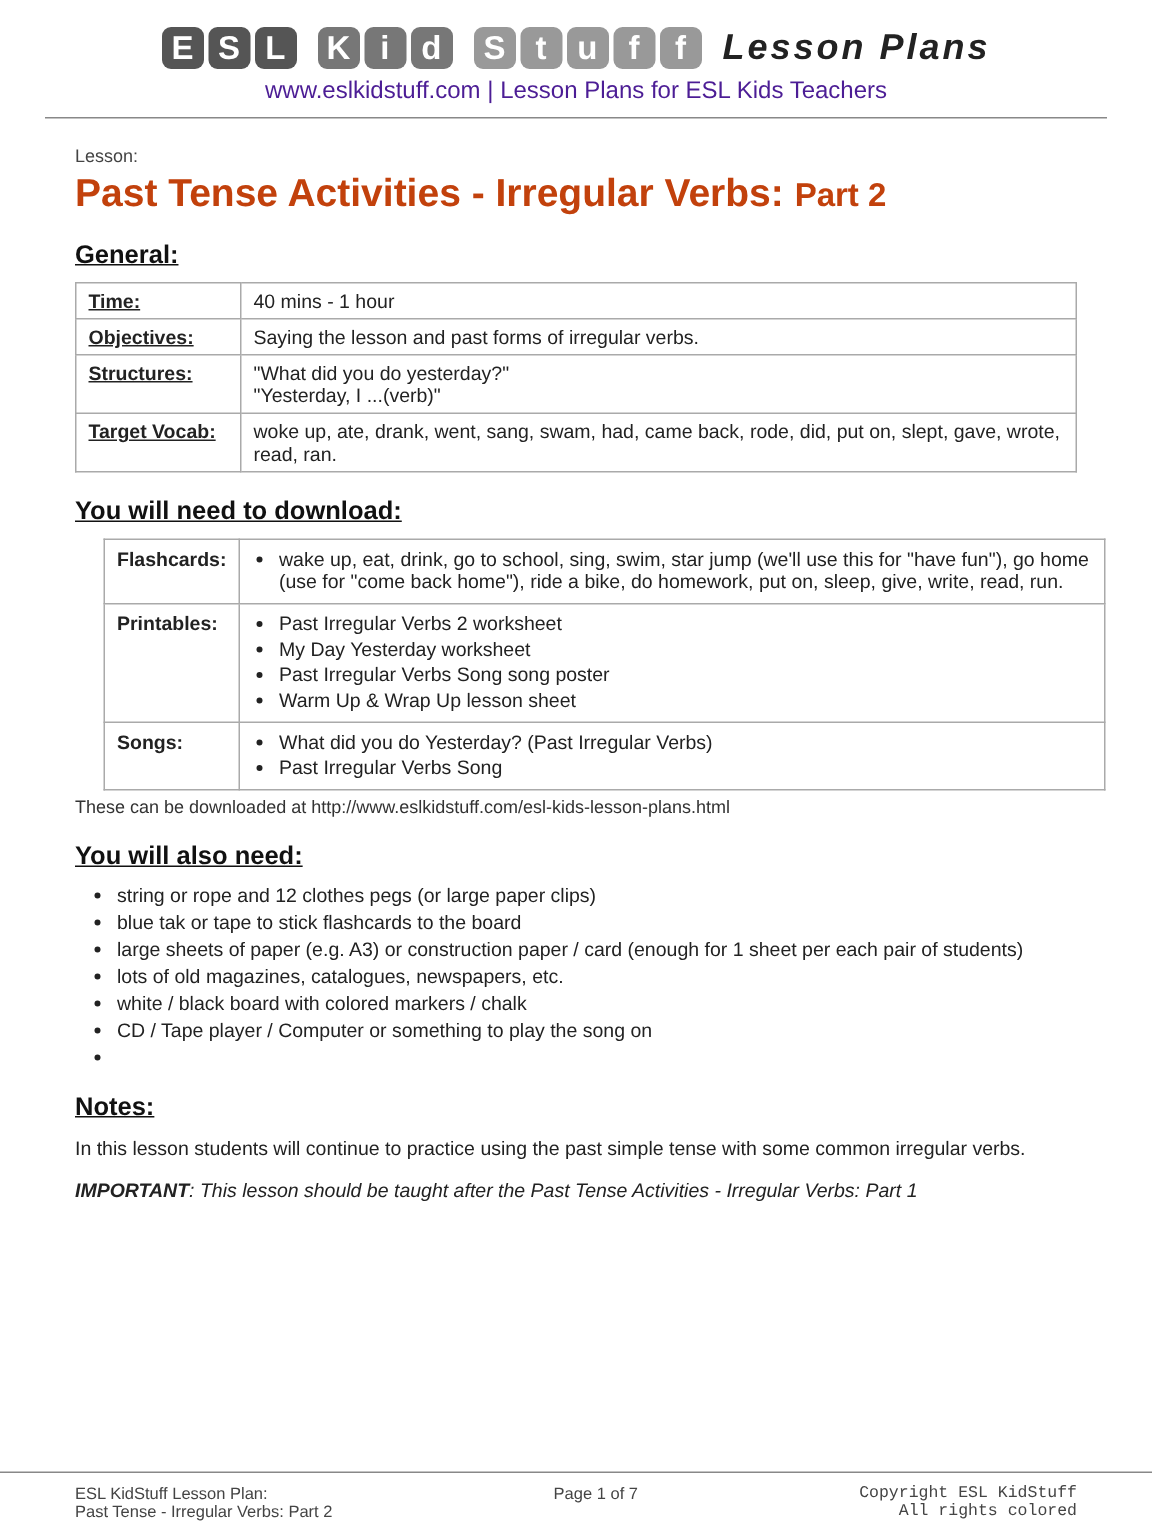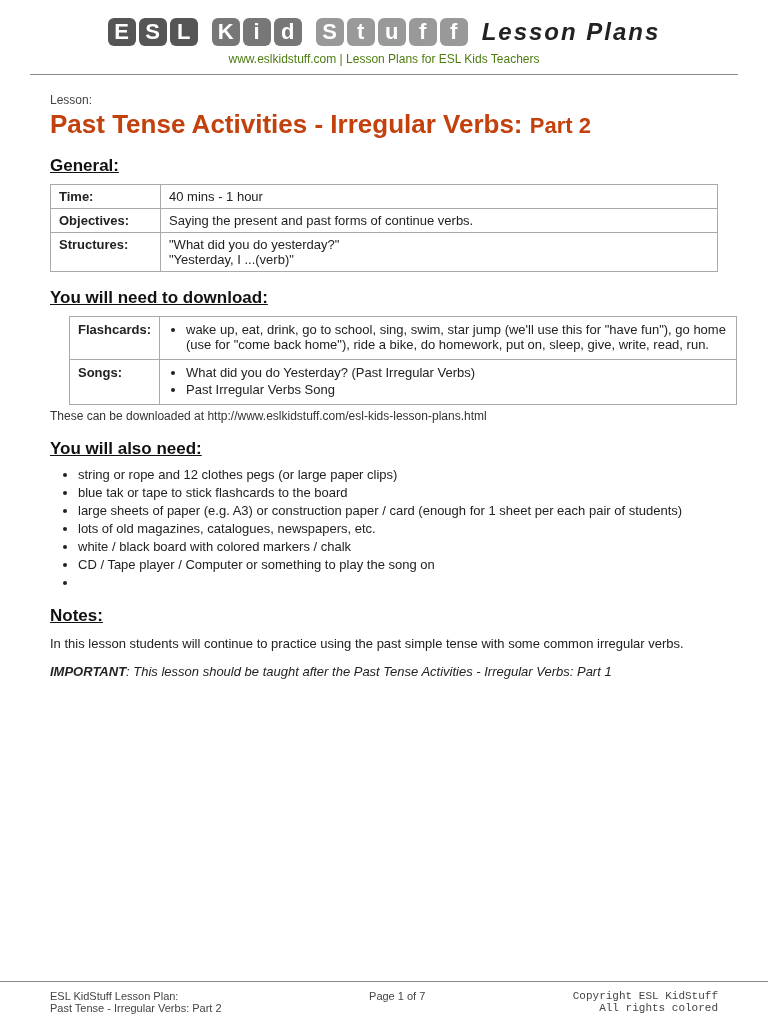--- a/index.html
+++ b/index.html
@@ -51,22 +51,22 @@
       justify-content: center;
     }
     .logo-text {
       font-size: 38px;
       font-weight: 900;
       font-family: Impact, Arial Black, sans-serif;
       color: #222;
       letter-spacing: 2px;
     }
     .subtitle-bar {
-      font-size: 12px;
-      color: #4d7c0f;
+      font-size: 16px;
+      color: #4c1d95;
       margin-bottom: 4px;
     }
     .header-divider {
       width: 100%;
       border: none;
       border-top: 1.5px solid #888;
       margin: 4px 0 0 0;
     }
     
     .content {
@@ -107,20 +107,21 @@
     }
     .info-table td {
       border: 1px solid #aaa;
       padding: 4px 8px;
       vertical-align: top;
     }
     .info-table td:first-child {
       font-weight: bold;
       width: 110px;
       white-space: nowrap;
+      text-decoration: underline;
     }
     
     .download-table {
       width: 100%;
       border-collapse: collapse;
       font-size: 13px;
       margin-bottom: 4px;
       margin-left: 19px;
     }
     .download-table td {
@@ -237,42 +238,57 @@
       <span>General:</span>
     </div>
     <table class="info-table">
       <tbody>
         <tr>
           <td>Time:</td>
           <td>40 mins - 1 hour</td>
         </tr>
         <tr>
           <td>Objectives:</td>
-          <td>Saying the present and past forms of continue verbs.</td>
+          <td>Saying the lesson and past forms of irregular verbs.</td>
         </tr>
         <tr>
           <td>Structures:</td>
           <td>
             <span>"What did you do yesterday?"</span><br>
             <span>"Yesterday, I ...(verb)"</span>
           </td>
         </tr>
+        <tr>
+          <td>Target Vocab:</td>
+          <td>woke up, ate, drank, went, sang, swam, had, came back, rode, did, put on, slept, gave, wrote, read, ran.</td>
+        </tr>
       </tbody>
     </table>
 
     <div class="section-heading">
       <span>You will need to download:</span>
     </div>
     <table class="download-table">
       <tbody>
         <tr>
           <td>Flashcards:</td>
           <td>
             <ul>
               <li>wake up, eat, drink, go to school, sing, swim, star jump (we'll use this for "have fun"), go home (use for "come back home"), ride a bike, do homework, put on, sleep, give, write, read, run.</li>
+            </ul>
+          </td>
+        </tr>
+        <tr>
+          <td>Printables:</td>
+          <td>
+            <ul>
+              <li>Past Irregular Verbs 2 worksheet</li>
+              <li>My Day Yesterday worksheet</li>
+              <li>Past Irregular Verbs Song song poster</li>
+              <li>Warm Up &amp; Wrap Up lesson sheet</li>
             </ul>
           </td>
         </tr>
         <tr>
           <td>Songs:</td>
           <td>
             <ul>
               <li>What did you do Yesterday? (Past Irregular Verbs)</li>
               <li>Past Irregular Verbs Song</li>
             </ul>

